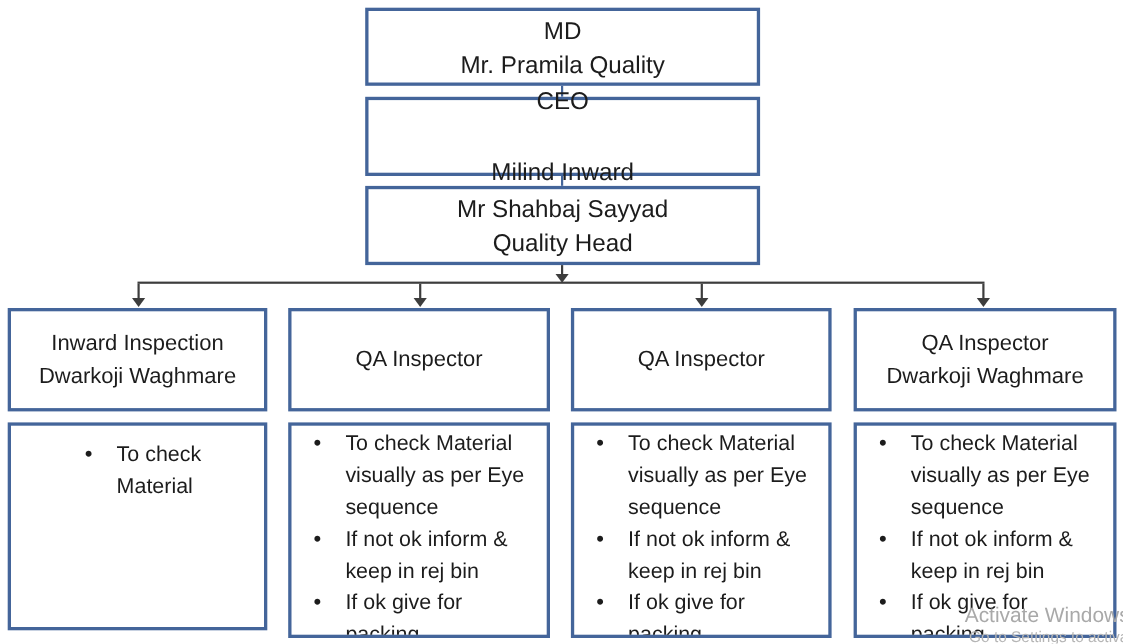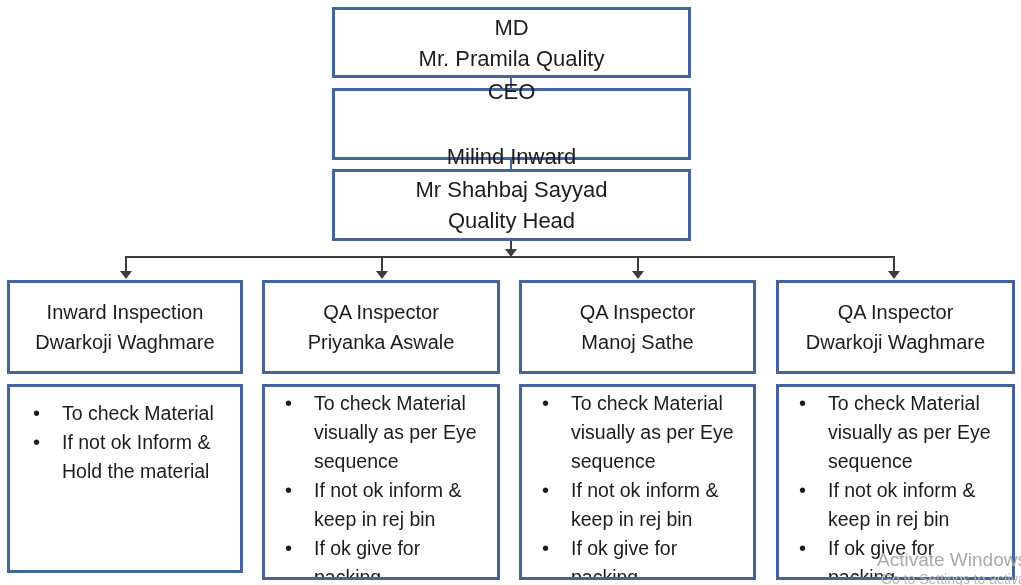--- a/index.html
+++ b/index.html
@@ -66,21 +66,21 @@
   #branch-duties-1{left:7px;width:236px;height:189px;}
   #branch-duties-2{left:262px;width:238px;height:196px;}
   #branch-duties-3{left:519px;width:237px;height:196px;}
   #branch-duties-4{left:776px;width:239px;height:196px;}
 
   ul.duties{
     margin:0;list-style:none;
     padding:2px 6px 0 49px;
     font-size:19.5px;line-height:29px;
   }
-  #branch-duties-1 ul.duties{padding-top:12px;padding-left:52px;}
+  #branch-duties-1 ul.duties{padding-top:12px;padding-left:52px;margin-left:44px;}
   ul.duties li{position:relative;}
   ul.duties li::before{
     content:"\2022";
     position:absolute;left:-29px;top:0;
     font-size:20px;
   }
 
   .watermark{position:absolute;white-space:nowrap;}
   #watermark-line1{left:877px;top:549px;font-size:19px;color:var(--watermark);}
   #watermark-line2{left:881px;top:571px;font-size:14px;color:#b5b5b5;}
@@ -119,35 +119,32 @@
   <div class="arrow-down" id="drop-arrow-3"></div>
   <div class="dark-vline" id="drop-line-4"></div>
   <div class="arrow-down" id="drop-arrow-4"></div>
 
   <div class="node branch-title" id="branch-title-1">
     <div>Inward Inspection</div>
     <div>Dwarkoji Waghmare</div>
   </div>
   <div class="node branch-title" id="branch-title-2">
     <div>QA Inspector</div>
-    <div>Priyanka Aswale</div>
   </div>
   <div class="node branch-title" id="branch-title-3">
     <div>QA Inspector</div>
-    <div>Manoj Sathe</div>
   </div>
   <div class="node branch-title" id="branch-title-4">
     <div>QA Inspector</div>
     <div>Dwarkoji Waghmare</div>
   </div>
 
   <div class="node branch-duties" id="branch-duties-1">
     <ul class="duties">
       <li>To check Material</li>
-      <li>If not ok Inform &amp; Hold the material</li>
     </ul>
   </div>
   <div class="node branch-duties" id="branch-duties-2">
     <ul class="duties">
       <li>To check Material visually as per Eye sequence</li>
       <li>If not ok inform &amp; keep in rej bin</li>
       <li>If ok give for packing</li>
     </ul>
   </div>
   <div class="node branch-duties" id="branch-duties-3">

